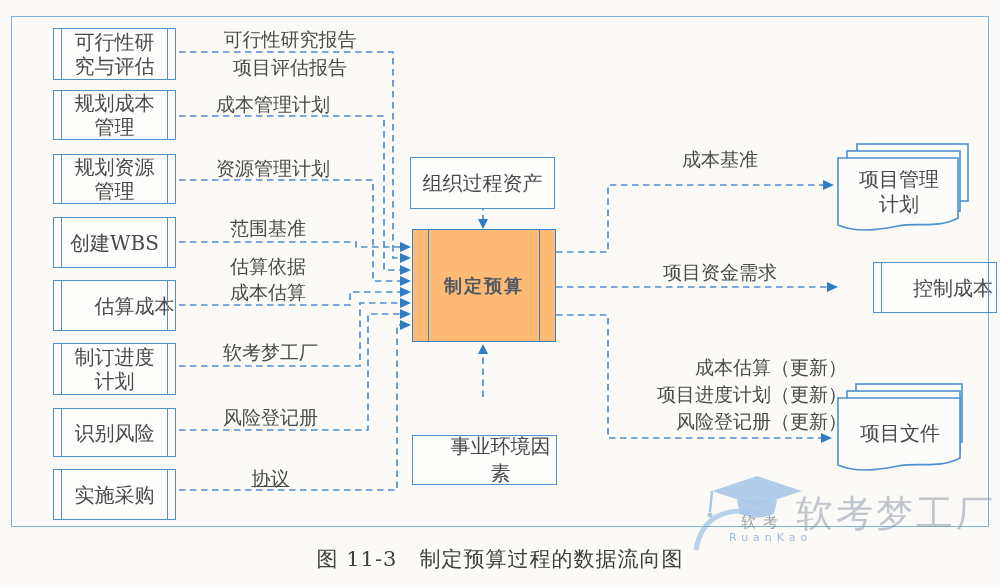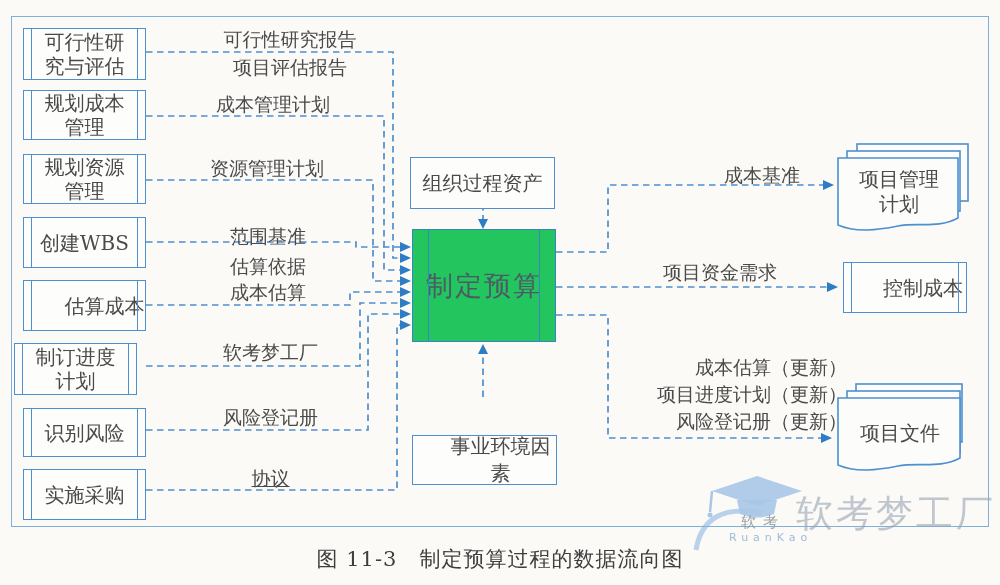--- a/index.html
+++ b/index.html
@@ -13,39 +13,39 @@
   
   .frame{
     left:11px;top:16px;width:976px;height:509px;
     border:1.5px solid #7fb0dc;background:transparent;
   }
   
   .dbox{
     background:#fdfdfb;border:1.5px solid #4d8fcf;
     display:flex;align-items:center;justify-content:center;
     text-align:center;font-size:20px;line-height:24px;color:#4a4a4a;
-    white-space:pre-line;box-sizing:border-box;
+    white-space:pre-line;box-sizing:border-box;margin-left:30px;
   }
   .dbox::before,.dbox::after{
     content:"";position:absolute;top:0;bottom:0;width:0;
     border-left:1.5px solid #4d8fcf;
   }
   .dbox::before{left:7px;}
   .dbox::after{right:7px;}
   
   .pbox{
     background:#fdfdfb;border:1.5px solid #4d8fcf;
     display:flex;align-items:center;justify-content:center;
     text-align:center;font-size:20px;color:#4a4a4a;box-sizing:border-box;margin-top:38px;
   }
   
   .main-box{
-    background:#22c55e;border:1.8px solid #3d82c4;
+    background:#fdba74;border:1.8px solid #3d82c4;
     display:flex;align-items:center;justify-content:center;
-    font-size:27px;letter-spacing:2px;color:#4d5a66;box-sizing:border-box;
+    font-size:18px;letter-spacing:2px;color:#4d5a66;box-sizing:border-box;font-weight:bold;
   }
   .main-box::before,.main-box::after{
     content:"";position:absolute;top:0;bottom:0;width:0;
     border-left:1.6px solid #3d82c4;
   }
   .main-box::before{left:15px;}
   .main-box::after{right:15px;}
   .lbl{
     font-size:19px;color:#4a4a4a;text-align:center;line-height:22px;
   }
@@ -130,41 +130,41 @@
 <div class="abs frame"></div>
 
 <div class="abs dbox" style="left:23px;top:28px;width:123px;height:52px;">可行性研
 究与评估</div>
 <div class="abs dbox" style="left:23px;top:90px;width:123px;height:50px;">规划成本
 管理</div>
 <div class="abs dbox" style="left:23px;top:154px;width:123px;height:50px;">规划资源
 管理</div>
 <div class="abs dbox" style="left:23px;top:217px;width:123px;height:51px;">创建WBS</div>
 <div class="abs dbox" style="left:23px;top:280px;width:123px;height:51px;padding-left:40px;">估算成本</div>
-<div class="abs dbox" style="left:14px;top:343px;width:123px;height:52px;">制订进度
+<div class="abs dbox" style="left:23px;top:343px;width:123px;height:52px;">制订进度
 计划</div>
 <div class="abs dbox" style="left:23px;top:408px;width:123px;height:49px;">识别风险</div>
 <div class="abs dbox" style="left:23px;top:469px;width:123px;height:51px;">实施采购</div>
 
 <div class="abs lbl" style="left:205px;top:30px;width:170px;font-family:Liberation Mono, monospace;">可行性研究报告</div>
 <div class="abs lbl" style="left:205px;top:56px;width:170px;">项目评估报告</div>
 <div class="abs lbl" style="left:198px;top:93px;width:150px;">成本管理计划</div>
-<div class="abs lbl" style="left:192px;top:157px;width:150px;">资源管理计划</div>
-<div class="abs lbl" style="left:193px;top:226px;width:150px;font-family:Liberation Serif, serif;">范围基准</div>
+<div class="abs lbl" style="left:198px;top:157px;width:150px;">资源管理计划</div>
+<div class="abs lbl" style="left:193px;top:217px;width:150px;">范围基准</div>
 <div class="abs lbl" style="left:193px;top:255px;width:150px;">估算依据</div>
 <div class="abs lbl" style="left:193px;top:281px;width:150px;">成本估算</div>
 <div class="abs lbl" style="left:188px;top:341px;width:165px;">软考梦工厂</div>
 <div class="abs lbl" style="left:188px;top:406px;width:165px;">风险登记册</div>
 <div class="abs lbl" style="left:188px;top:467px;width:165px;text-decoration:underline;">协议</div>
 
 <div class="abs pbox" style="left:410px;top:119px;width:145px;height:52px;">组织过程资产</div>
 <div class="abs main-box" style="left:412px;top:229px;width:144px;height:113px;">制定预算</div>
 <div class="abs pbox" style="left:412px;top:397px;width:145px;height:50px;padding-left:32px;">事业环境因素</div>
 
-<div class="abs lbl" style="left:640px;top:164px;width:160px;text-align:right;">成本基准</div>
+<div class="abs lbl" style="left:640px;top:148px;width:160px;">成本基准</div>
 <div class="abs lbl" style="left:635px;top:261px;width:170px;">项目资金需求</div>
 <div class="abs lbl ml" style="left:622px;top:354px;width:225px;">成本估算（更新）
 项目进度计划（更新）
 风险登记册（更新）</div>
 
 <div class="abs doc-text" style="left:843px;top:164px;width:112px;height:56px;">项目管理
 计划</div>
 <div class="abs dbox" style="left:843px;top:262px;width:124px;height:51px;padding-left:36px;">控制成本</div>
 <div class="abs doc-text" style="left:843px;top:418px;width:114px;height:30px;">项目文件</div>
 

